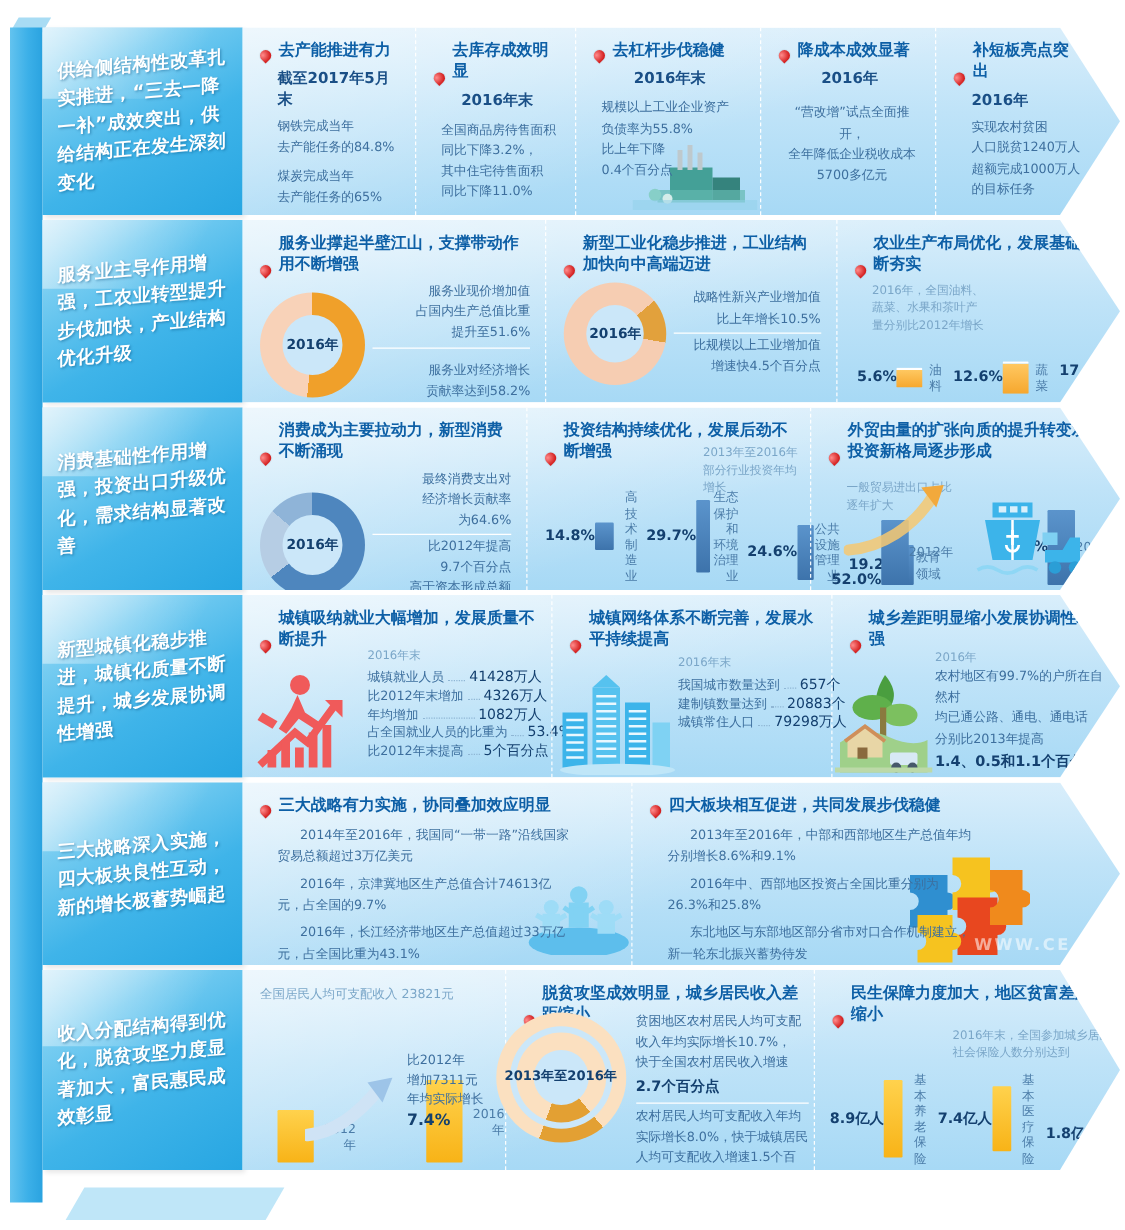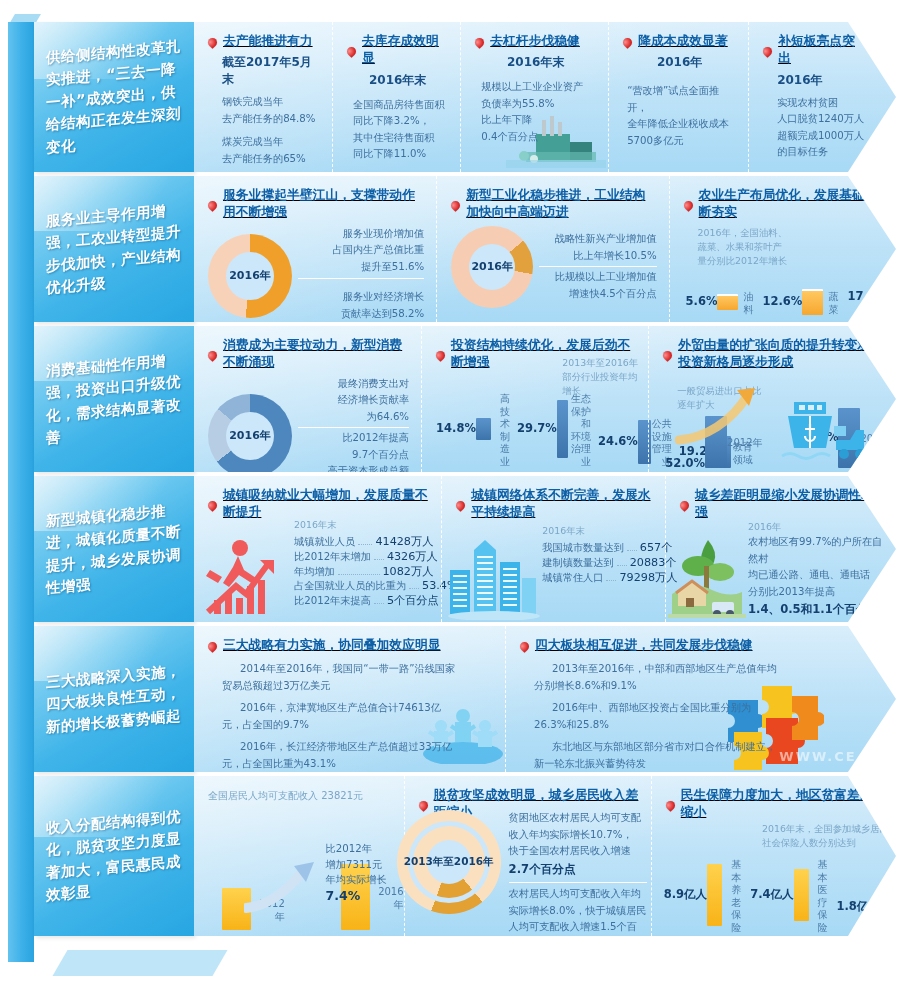--- a/index.html
+++ b/index.html
@@ -34,21 +34,21 @@
           -webkit-clip-path:polygon(0 0, calc(100% - 48px) 0, 100% 50%, calc(100% - 48px) 100%, 0 100%);
           clip-path:polygon(0 0, calc(100% - 48px) 0, 100% 50%, calc(100% - 48px) 100%, 0 100%);}
   .content-sheen{position:absolute;inset:0;
           background:linear-gradient(160deg,rgba(255,255,255,.55),rgba(255,255,255,0) 55%);
           pointer-events:none;}
 
   .cols{position:absolute;inset:0;display:flex;}
   .col{position:relative;padding:10px 12px 8px 14px;box-sizing:border-box;}
   .col + .col{border-left:1px dashed rgba(255,255,255,.95);}
 
-  .hdr{display:flex;gap:6px;align-items:center;margin-bottom:5px;text-decoration:underline;}
+  .hdr{display:flex;gap:6px;align-items:flex-end;margin-bottom:5px;}
   .bullet{flex:0 0 auto;width:9px;height:9px;margin-top:4px;border-radius:50% 50% 50% 0;
           transform:rotate(-45deg);
           background:radial-gradient(circle at 35% 30%,#ff8b8b,#d42020 70%);
           box-shadow:0 0 1px rgba(0,0,0,.3);}
   .hdr-t{font-size:12.8px;font-weight:bold;color:#0d5fa6;line-height:1.35;}
   .sub{font-size:12px;color:#1a4f86;font-weight:bold;margin:2px 0 6px 14px;}
   .txt{font-size:10.2px;color:#3d6f9e;line-height:1.62;}
   .note{font-size:9.4px;color:#7aa6c8;line-height:1.5;}
   .indent{text-indent:18px;}
 
@@ -142,21 +142,21 @@
             <div>比上年下降</div>
             <div>0.4个百分点</div>
           </div>
         </div>
         <div class="col" style="width:142px">
           <div class="hdr">
               <span class="bullet"></span>
             <span class="hdr-t">降成本成效显著</span>
             </div>
           <div class="sub" style="text-align:center;margin-left:0">2016年</div>
-          <div class="txt" style="margin-left:4px;margin-top:12px;text-align:left">
+          <div class="txt" style="margin-left:4px;margin-top:12px;text-align:center">
             <div>“营改增”试点全面推开，</div>
             <div>全年降低企业税收成本</div>
             <div>5700多亿元</div>
           </div>
         </div>
         <div class="col" style="width:150px">
           <div class="hdr">
               <span class="bullet"></span>
             <span class="hdr-t" style="max-width:88px">补短板亮点突出</span>
             </div>

